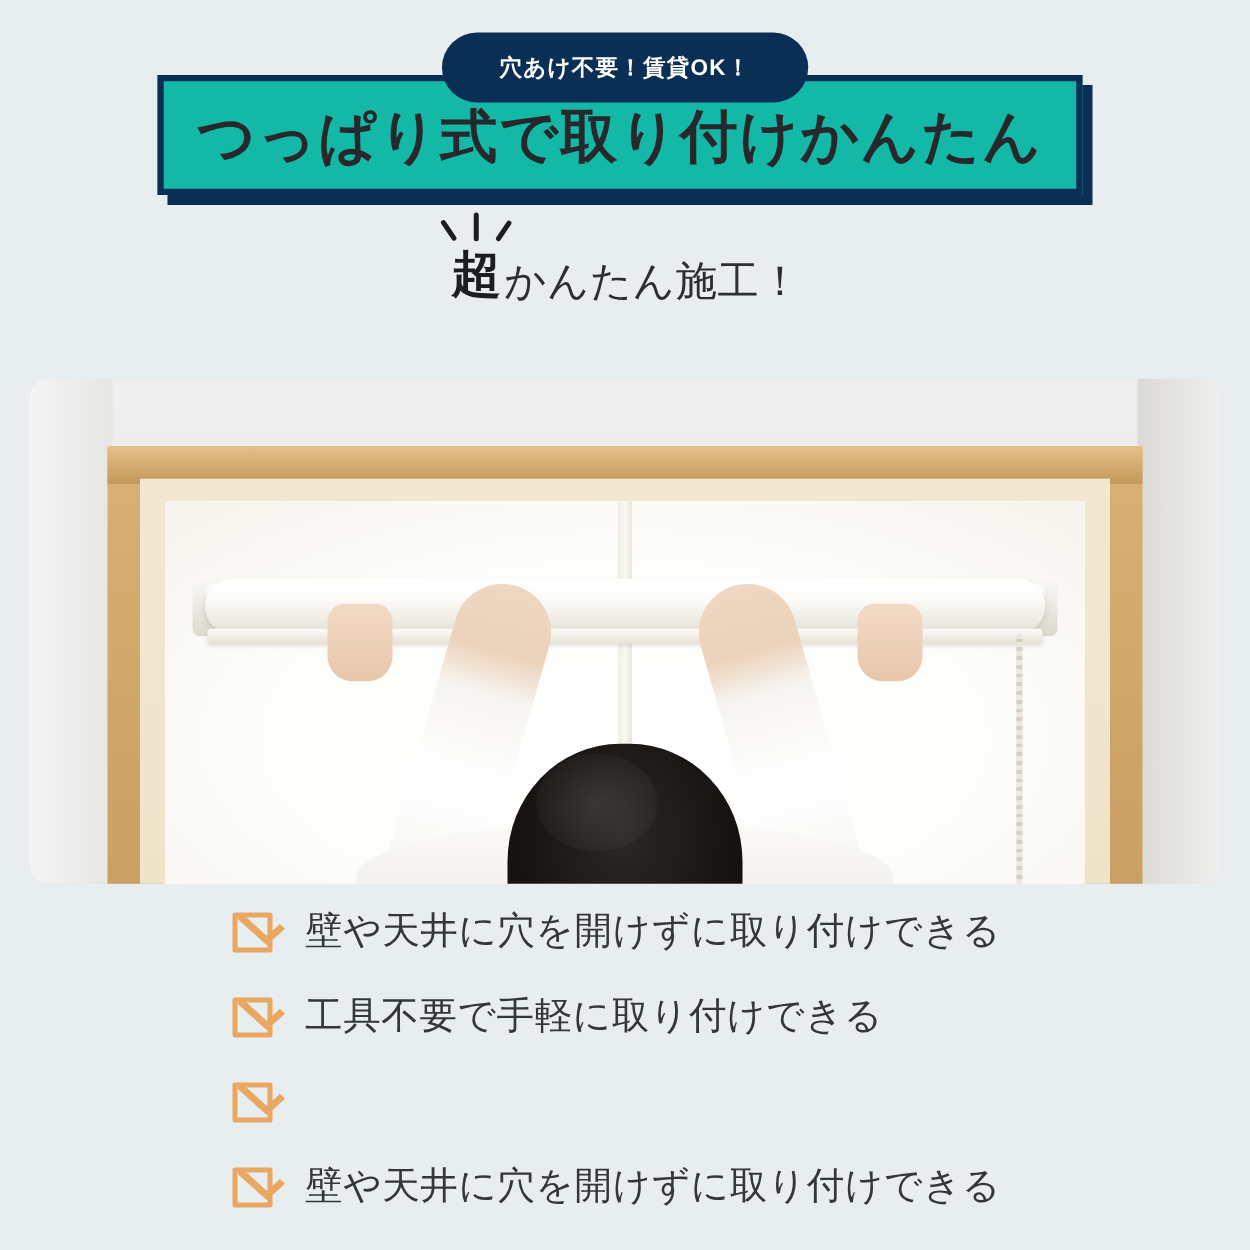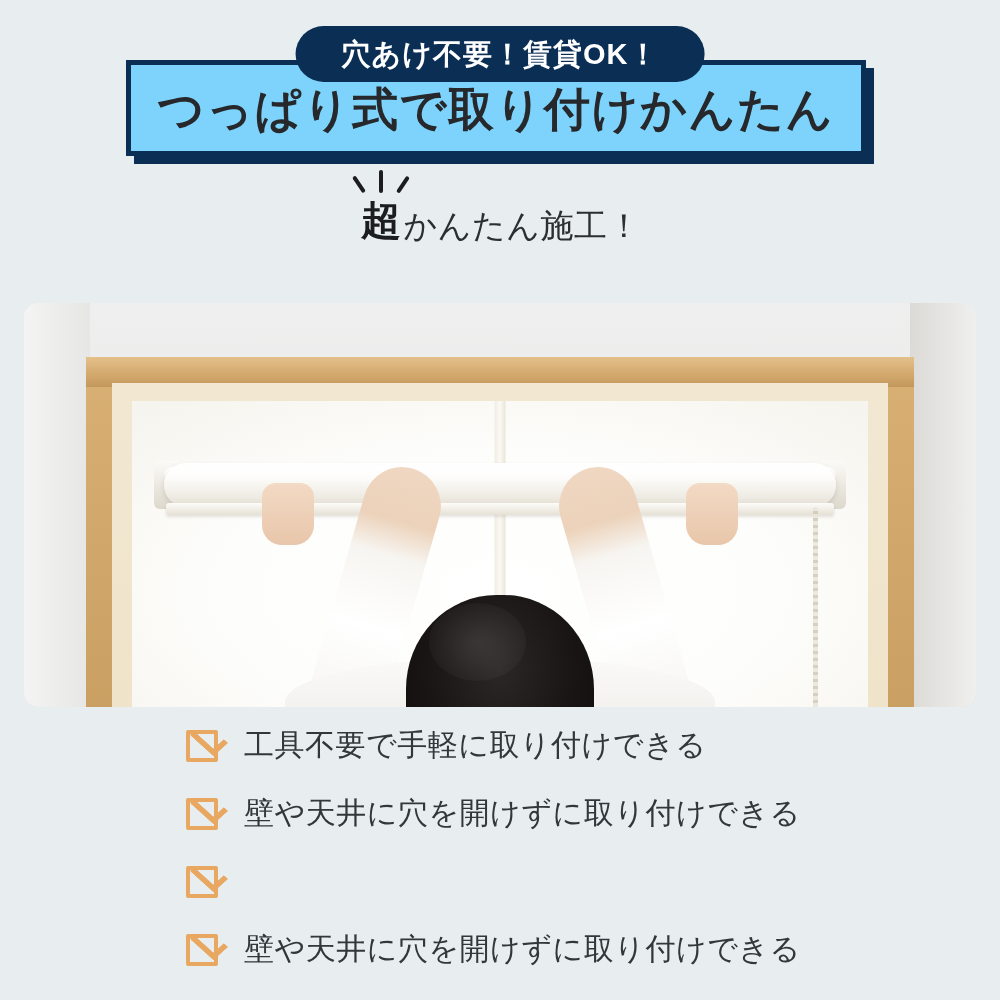--- a/index.html
+++ b/index.html
@@ -17,42 +17,42 @@
     position:absolute; left:0; top:0; width:1000px; height:180px;
   }
   .title-shadow{
     position:absolute; left:134px; top:68px;
     width:740px; height:96px;
     background:#0b2e55;
   }
   .title-box{
     position:absolute; left:126px; top:60px;
     width:740px; height:96px;
-    background:#7dd3fc;
+    background:#14b8a6;
     border:5px solid #0b2e55;
     display:flex; align-items:center; justify-content:center;
   }
   .title-text{
     font-size:46px; font-weight:bold; color:#26282b;
     letter-spacing:1.5px; white-space:nowrap;
     line-height:1;
     margin-top:2px;
   }
   .badge{
     position:absolute; left:50%; top:26px;
     transform:translateX(-50%);
     background:#0b2e55;
     border-radius:30px;
     height:56px;
     padding:0 46px;
     display:flex; align-items:center; justify-content:center;
     z-index:5;
   }
   .badge-text{
-    color:#ffffff; font-size:29px; font-weight:bold;
+    color:#ffffff; font-size:18px; font-weight:bold;
     letter-spacing:1px; white-space:nowrap; line-height:1;
   }
 
   
   .subtitle{
     position:absolute; left:0; top:200px; width:1000px;
     display:flex; align-items:flex-end; justify-content:center;
     font-size:33px; color:#2b2f33; white-space:nowrap;
     letter-spacing:0.5px;
   }
@@ -290,29 +290,29 @@
   </div>
 </div>
 
 <div class="checklist">
 
   <div class="check-row">
     <span class="check-icon">
       <i class="box"></i>
         <i class="tick"></i>
     </span>
-    <span class="check-label">工具不要で手軽に取り付けできる</span>
+    <span class="check-label">壁や天井に穴を開けずに取り付けできる</span>
   </div>
 
   <div class="check-row">
     <span class="check-icon">
       <i class="box"></i>
         <i class="tick"></i>
     </span>
-    <span class="check-label">壁や天井に穴を開けずに取り付けできる</span>
+    <span class="check-label">工具不要で手軽に取り付けできる</span>
   </div>
 
   <div class="check-row">
     <span class="check-icon">
       <i class="box"></i>
         <i class="tick"></i>
     </span>
   </div>
 
   <div class="check-row">

